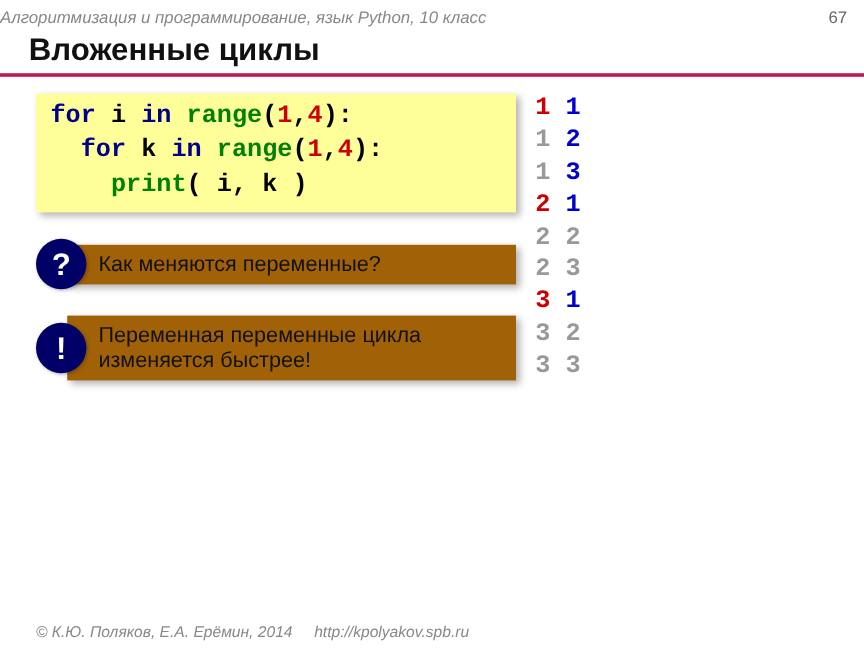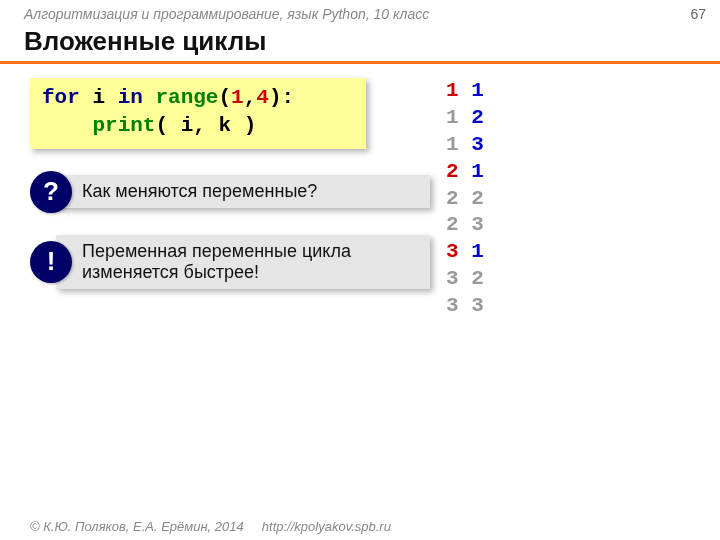--- a/index.html
+++ b/index.html
@@ -8,40 +8,40 @@
     height: 540px;
     background: #fff;
     font-family: Arial, Helvetica, sans-serif;
     position: relative;
     overflow: hidden;
   }
   .header {
     font-style: italic;
     color: #888;
     font-size: 14px;
-    padding: 6px 14px 2px 24px;
+    padding: 6px 14px 2px 0;
     display: flex;
     justify-content: space-between;
   }
   .page-num { color: #666; font-style: normal; }
   .title {
     font-size: 26px;
     font-weight: bold;
     color: #111;
     padding: 2px 24px 4px 24px;
-    border-bottom: 3px solid #f97316;
+    border-bottom: 3px solid #be185d;
   }
   .content {
     position: relative;
     padding: 14px 24px 0 30px;
   }
   .code-box {
     background: #ffff99;
     box-shadow: 3px 3px 6px rgba(0,0,0,0.3);
-    width: 336px;
+    width: 400px;
     padding: 6px 12px 8px 12px;
     font-family: "Courier New", monospace;
     font-size: 21px;
     font-weight: bold;
     line-height: 1.35;
   }
   .kw { color: #000088; font-weight: bold; }
   .fn { color: #008000; font-weight: bold; }
   .num { color: #cc0000; font-weight: bold; }
   .output {
@@ -74,21 +74,21 @@
     font-weight: bold;
     display: flex;
     align-items: center;
     justify-content: center;
     margin-right: -16px;
     position: relative;
     z-index: 2;
     box-shadow: 1px 1px 3px rgba(0,0,0,0.3);
   }
   .callout-box {
-    background: #e5e5e5;
+    background: #a16207;
     box-shadow: 3px 3px 6px rgba(0,0,0,0.3);
     padding: 6px 10px 6px 26px;
     font-size: 18px;
     color: #111;
     flex: 1;
   }
   .footer {
     position: absolute;
     bottom: 6px;
     left: 14px;
@@ -106,20 +106,23 @@
   <span class="page-num">67</span>
 </div>
 
 <div class="title">Вложенные циклы</div>
 
 <div class="content">
 
   <div class="code-box">
     <div>
       <span class="kw">for</span><span> i </span><span class="kw">in</span><span> </span><span class="fn">range</span><span>(</span><span class="num">1</span><span>,</span><span class="num">4</span><span>):</span>
+    </div>
+    <div>
+      <span style="white-space:pre;">  </span><span class="kw">for</span><span> k </span><span class="kw">in</span><span> </span><span class="fn">range</span><span>(</span><span class="num">1</span><span>,</span><span class="num">4</span><span>):</span>
     </div>
     <div>
       <span style="white-space:pre;">    </span><span class="fn">print</span><span>( i, k )</span>
     </div>
   </div>
 
   <div class="output" id="output">
       <div class="out-row"><span class="c-red">1</span> <span class="c-blue">1</span></div>
       <div class="out-row"><span class="c-gray">1</span> <span class="c-blue">2</span></div>
       <div class="out-row"><span class="c-gray">1</span> <span class="c-blue">3</span></div>

